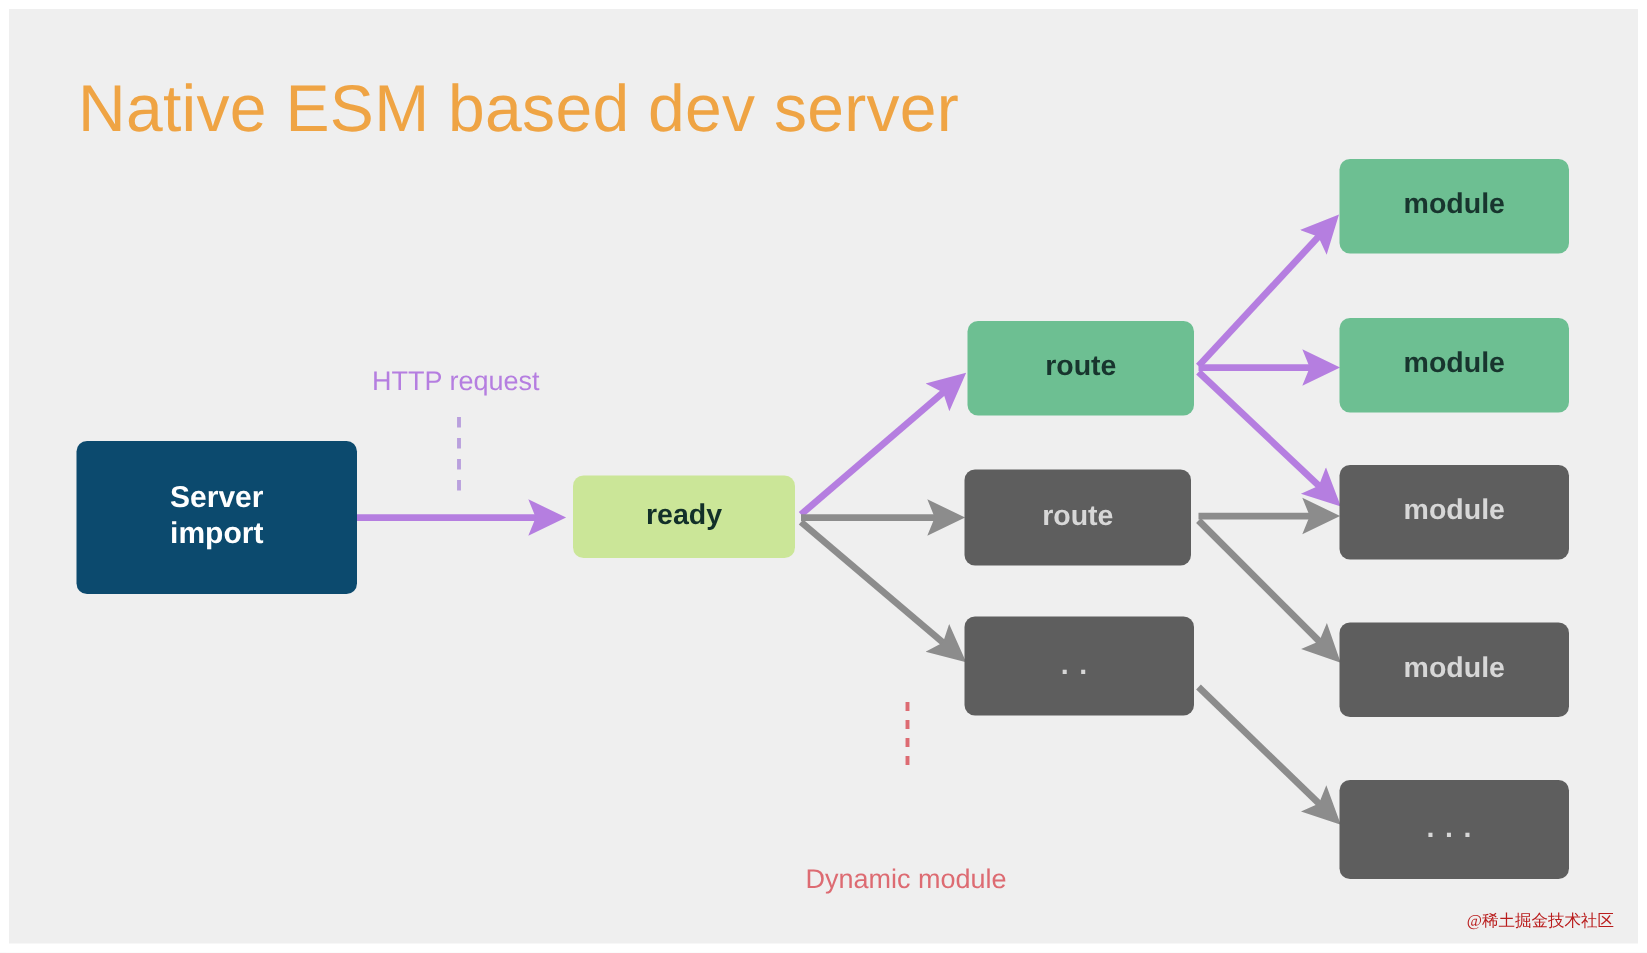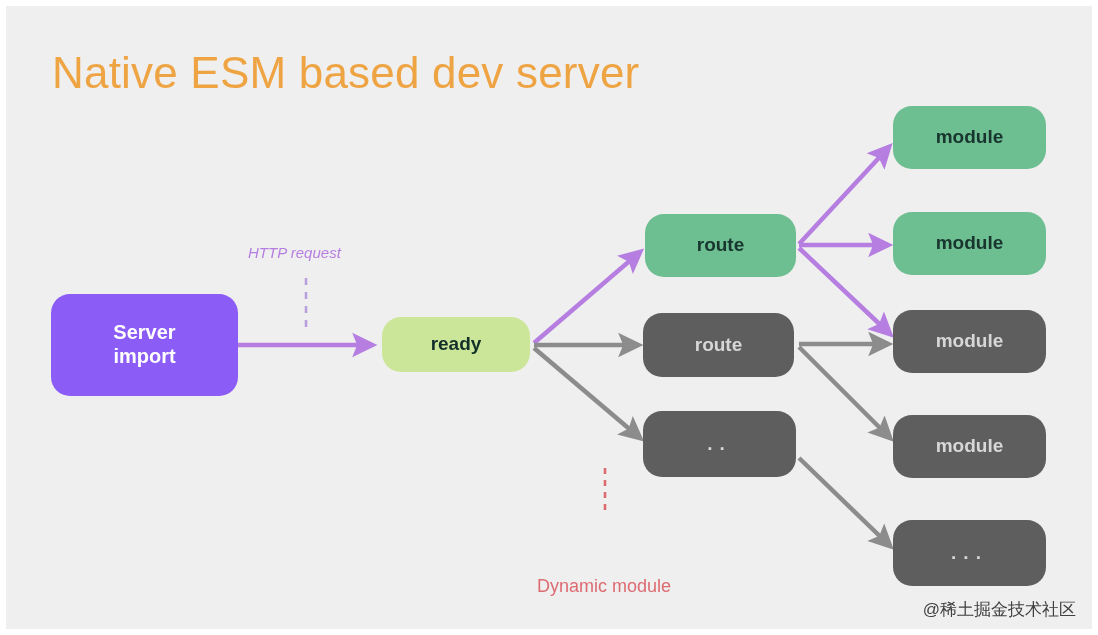--- a/index.html
+++ b/index.html
@@ -36,25 +36,25 @@
     height: 635px;
     pointer-events: none;
   }
   .node {
     position: absolute;
     box-sizing: border-box;
     display: flex;
     align-items: center;
     justify-content: center;
     text-align: center;
-    border-radius: 19px;
+    border-radius: 7px;
     line-height: 1.18;
   }
   .node-server {
-    background: #8b5cf6;
+    background: #0c4a6e;
     color: #ffffff;
     font-size: 20px;
     font-weight: bold;
   }
   .node-entry {
     background: #cbe698;
     color: #123029;
     font-size: 19px;
     font-weight: bold;
   }
@@ -74,38 +74,37 @@
     letter-spacing: 7px;
     font-size: 19px;
   }
   .caption {
     position: absolute;
     white-space: pre;
     line-height: 1.32;
   }
   .caption-http {
     color: #b57ee0;
-    font-size: 15px;
+    font-size: 18px;
     left: 242px;
     top: 237px;
-    font-style: italic;
   }
   .caption-dyn {
     color: #dd6b72;
     font-size: 18px;
     left: 531px;
     top: 521px;
   }
   #watermark {
     position: absolute;
     right: 16px;
     bottom: 8px;
-    font-size: 17px;
-    color: #404040;
-    font-family: Liberation Sans, sans-serif;
+    font-size: 11px;
+    color: #b91c1c;
+    font-family: Liberation Serif, serif;
     white-space: nowrap;
   }
 </style>
 </head>
 <body>
 
 <div id="slide">
 
   <div id="title">Native ESM based dev server</div>
 

